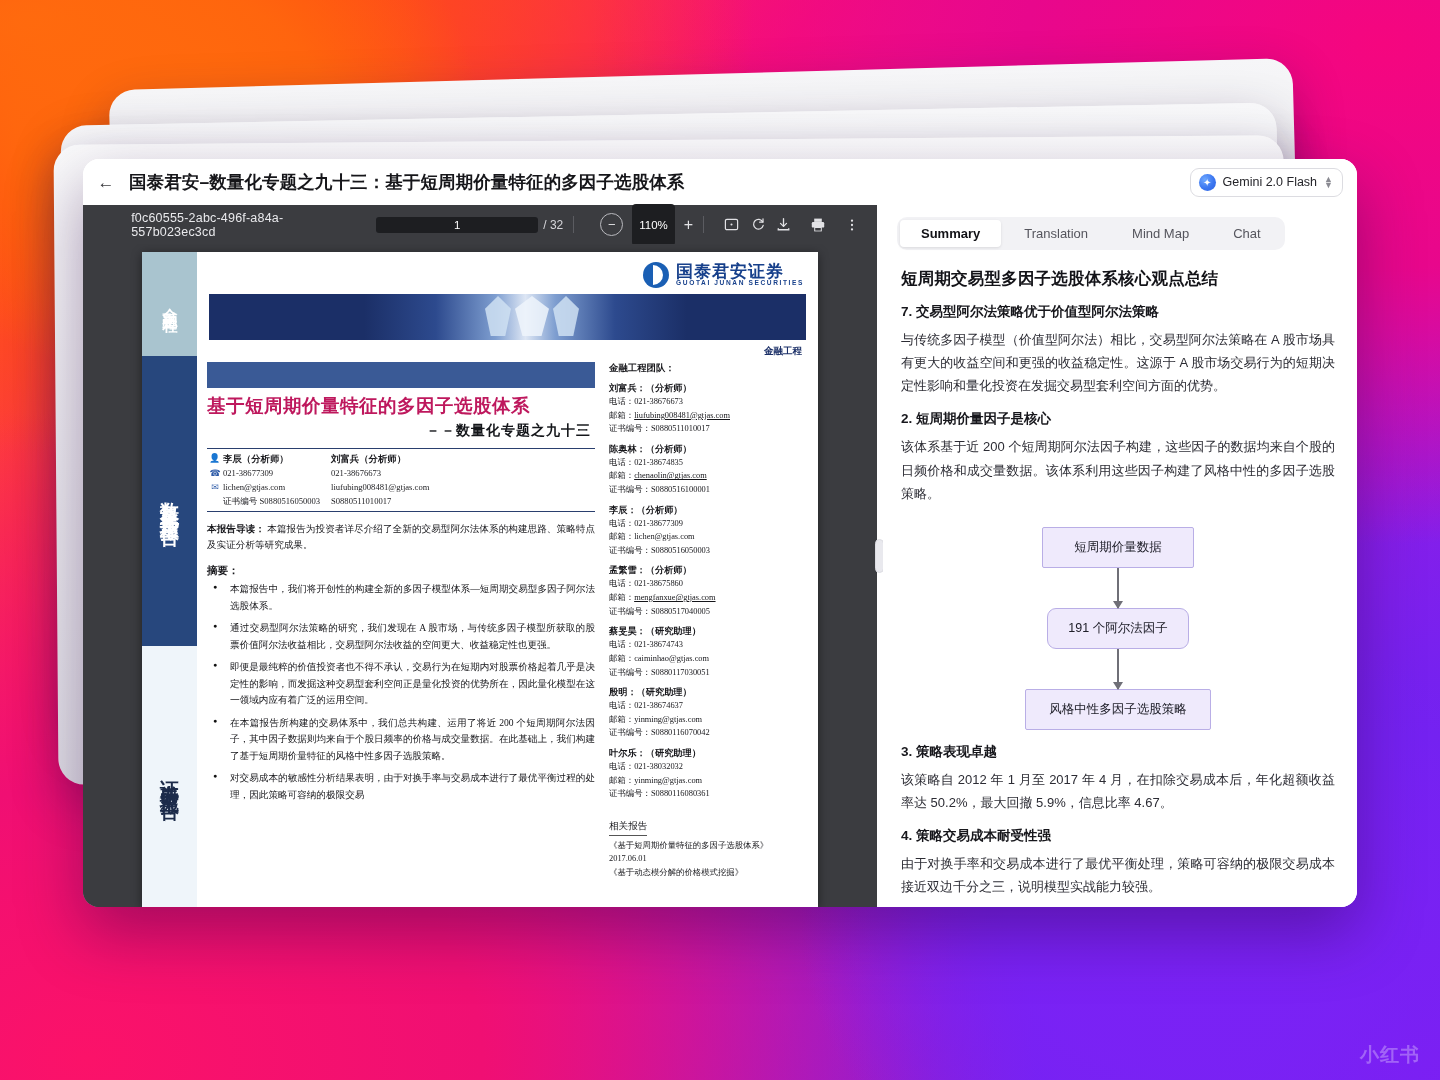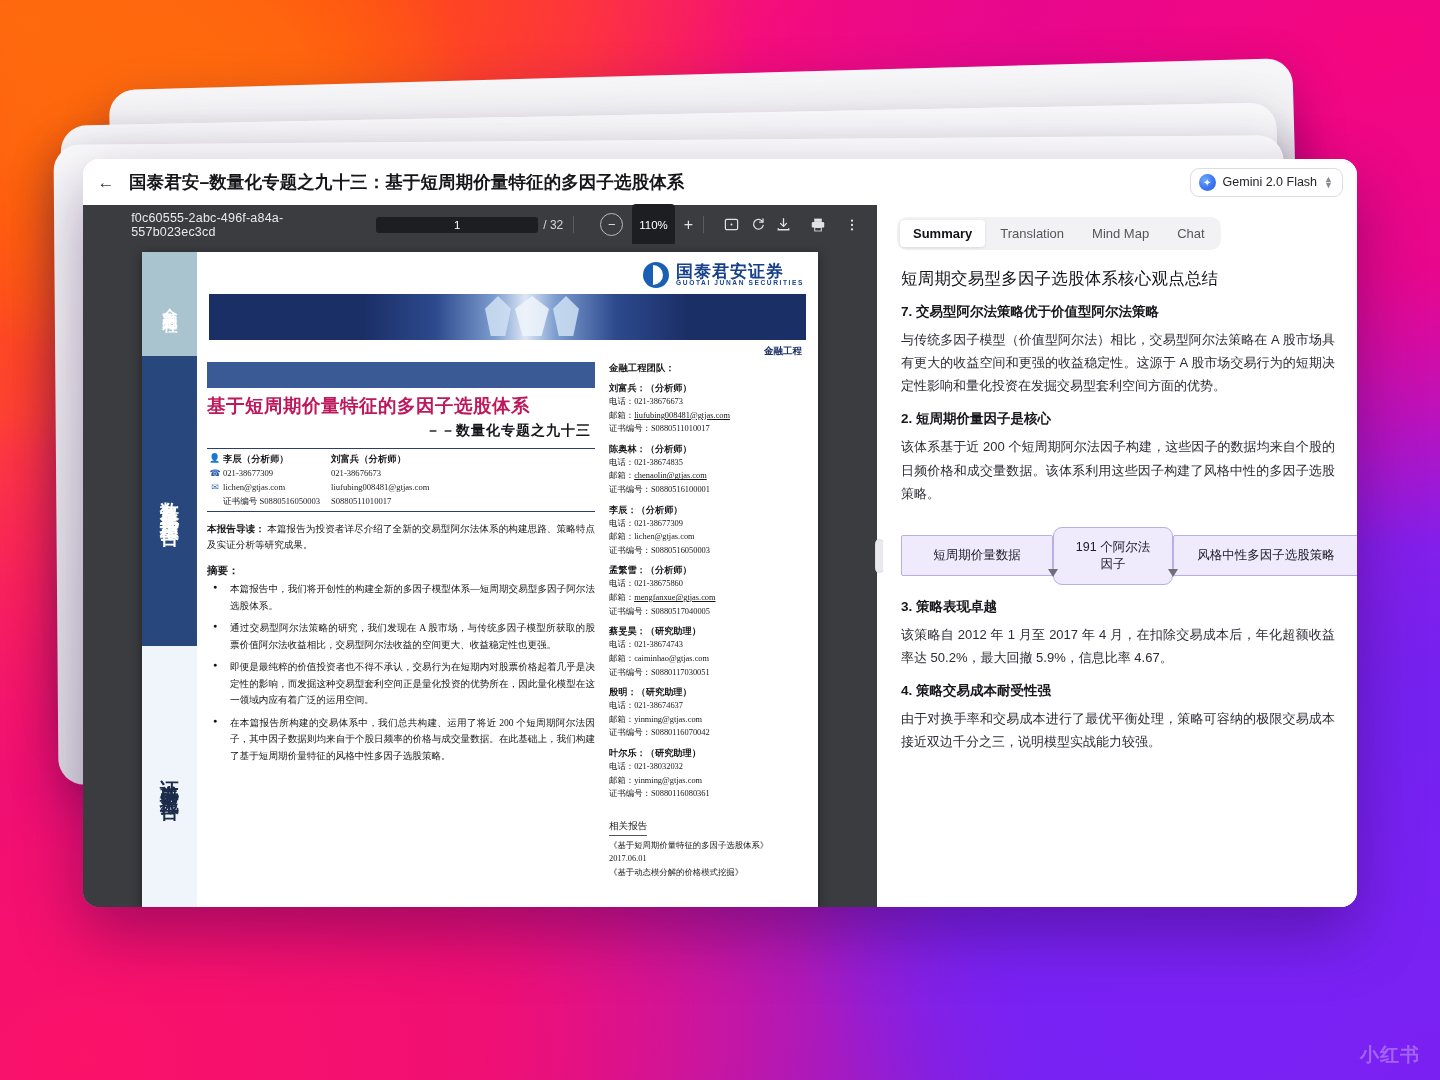--- a/index.html
+++ b/index.html
@@ -195,32 +195,32 @@
   }
 
   
   #ai-pane { flex: 1 1 auto; background: #ffffff; display: flex; flex-direction: column; min-width: 0; position: relative; }
   #ai-tabs {
     display: flex; align-items: center; gap: 2px; margin: 12px 14px 0 14px;
     background: #f2f2f5; border-radius: 10px; padding: 3px; width: fit-content;
   }
   .ai-tab {
     border: none; background: transparent; font-size: 13px; color: #55555d;
-    padding: 6px 13px; border-radius: 4px; cursor: pointer; white-space: nowrap;
+    padding: 6px 21px; border-radius: 4px; cursor: pointer; white-space: nowrap;
     font-family: "Liberation Sans", sans-serif;
   }
   .ai-tab.active { background: #ffffff; color: #121216; font-weight: 700; box-shadow: 0 1px 3px rgba(0,0,0,.10); }
 
   #ai-scroll { flex: 1 1 auto; overflow: hidden; padding: 18px 22px 10px 18px; }
-  #sum-title { font-size: 16.5px; font-weight: 400; color: #131318; margin-bottom: 8px; letter-spacing: .2px; }
+  #sum-title { font-size: 16.5px; font-weight: 700; color: #131318; margin-bottom: 8px; letter-spacing: .2px; }
   .sec-h { font-size: 13.5px; font-weight: 700; color: #17171c; margin: 13px 0 7px; }
   .sec-p { font-size: 13px; color: #2c2c34; line-height: 1.78; text-align: justify; }
 
   
-  #flow { margin: 22px 0 8px; display: flex; flex-direction: row; align-items: center; }
+  #flow { margin: 22px 0 8px; display: flex; flex-direction: column; align-items: center; }
   .flow-node {
     border: 1px solid #b9aee6; background: #efeafc; color: #20202a;
     font-size: 12.5px; padding: 11px 20px; text-align: center; min-width: 152px;
   }
   #node-1 { border-radius: 2px; }
   #node-2 { border-radius: 9px; min-width: 120px; }
   #node-3 { border-radius: 2px; min-width: 186px; }
   .flow-arrow { width: 2px; height: 40px; background: #6f6f77; position: relative; }
   .flow-arrow::after {
     content: ""; position: absolute; left: 50%; bottom: -1px; transform: translateX(-50%);
@@ -408,20 +408,21 @@
                   <span class="lead">本报告导读：</span>
                   <span>本篇报告为投资者详尽介绍了全新的交易型阿尔法体系的构建思路、策略特点及实证分析等研究成果。</span>
                 </div>
 
                 <div id="abstract-title">摘要：</div>
                 <ul id="abstract-list">
                   <li>本篇报告中，我们将开创性的构建全新的多因子模型体系—短周期交易型多因子阿尔法选股体系。</li>
                   <li>通过交易型阿尔法策略的研究，我们发现在 A 股市场，与传统多因子模型所获取的股票价值阿尔法收益相比，交易型阿尔法收益的空间更大、收益稳定性也更强。</li>
                   <li>即便是最纯粹的价值投资者也不得不承认，交易行为在短期内对股票价格起着几乎是决定性的影响，而发掘这种交易型套利空间正是量化投资的优势所在，因此量化模型在这一领域内应有着广泛的运用空间。</li>
                   <li>在本篇报告所构建的交易体系中，我们总共构建、运用了将近 200 个短周期阿尔法因子，其中因子数据则均来自于个股日频率的价格与成交量数据。在此基础上，我们构建了基于短周期价量特征的风格中性多因子选股策略。</li>
+                  <li>对交易成本的敏感性分析结果表明，由于对换手率与交易成本进行了最优平衡过程的处理，因此策略可容纳的极限交易</li>
                 </ul>
               </div>
 
               <div id="pdf-col-right">
                 <div id="team-title">金融工程团队：</div>
 
                 <div class="member">
                   <div class="mname">刘富兵：（分析师）</div>
                   <div class="mline"><span>电话：</span><span>021-38676673</span></div>
                   <div class="mline"><span>邮箱：</span><a class="mail">liufubing008481@gtjas.com</a></div>

